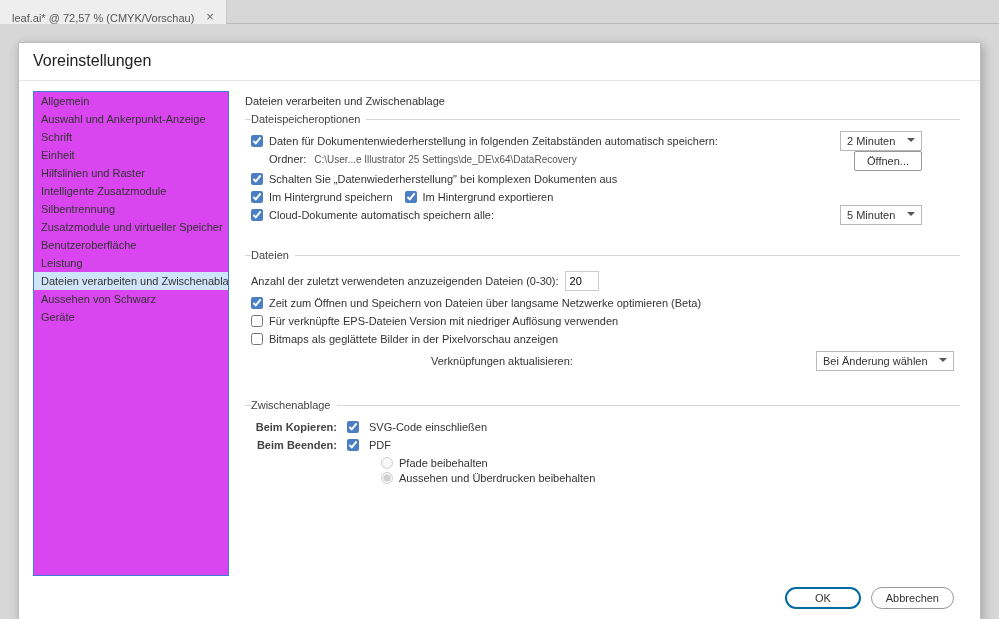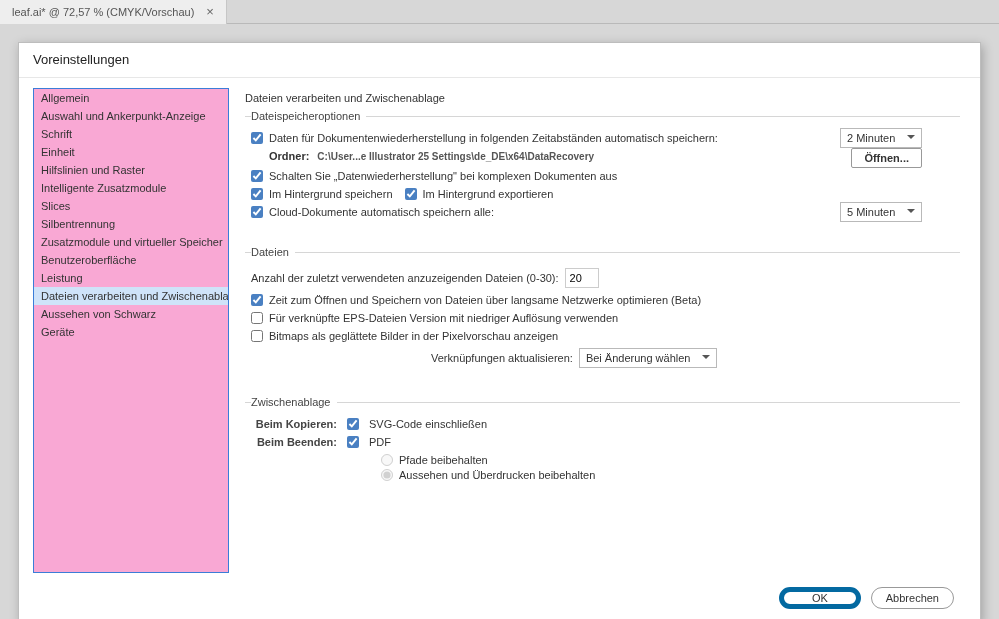--- a/index.html
+++ b/index.html
@@ -18,21 +18,21 @@
     height: 24px;
     display: flex;
     align-items: center;
     border-bottom: 1px solid #b9b9b9;
   }
   .tab {
     background: #eeeeee;
     height: 24px;
     padding: 0 12px;
     display: flex;
-    align-items: center;
+    align-items: flex-end;
     gap: 12px;
     border-right: 1px solid #c6c6c6;
     font-size: 11px;
     color: #555;
   }
   .tab .close {
     font-size: 13px;
     color: #666;
   }
 
@@ -40,35 +40,35 @@
     position: relative;
     margin: 18px 18px 0 18px;
     background: #fff;
     border: 1px solid #bdbdbd;
     box-shadow: 2px 3px 10px rgba(0,0,0,0.25);
     height: 580px;
   }
 
   .dlg-title {
     padding: 9px 14px 10px 14px;
-    font-size: 13px;
+    font-size: 16px;
     color: #222;
     border-bottom: 1px solid #e7e7e7;
   }
 
   .dlg-body {
     display: flex;
     padding: 10px 14px 0 14px;
     height: 495px;
   }
 
   .sidebar {
     width: 196px;
     border: 1px solid #3b7dd8;
-    background: #f9a8d4;
+    background: #d946ef;
     margin-right: 6px;
     overflow: hidden;
   }
   .side-item {
     padding: 1px 7px 1px 7px;
     line-height: 16px;
     cursor: default;
     color: #333;
     white-space: nowrap;
   }
@@ -164,21 +164,21 @@
     right: 32px;
   }
 
   .btnbar {
     position: absolute;
     bottom: 12px;
     right: 26px;
     display: flex;
     gap: 10px;
   }
-  .btn.primary { border: 5px solid #0369a1; font-weight: 500; padding: 0 28px; }
+  .btn.primary { border: 2px solid #0369a1; font-weight: 500; padding: 0 28px; }
 
   .gray-text { color: #aaa; }
 
   .folder-line { display:flex; align-items:center; gap:8px; margin: 4px 0 6px 18px;}
   .folder-path { font-size: 10px; color: #555;}
 
   .indent-radios { margin-left: 48px; }
   .indent-radios .row { margin-bottom: 3px; }
 
   .kv-row {
@@ -209,21 +209,20 @@
 
   <div class="dlg-body">
 
     <div class="sidebar">
       <div class="side-item">Allgemein</div>
       <div class="side-item">Auswahl und Ankerpunkt-Anzeige</div>
       <div class="side-item">Schrift</div>
       <div class="side-item">Einheit</div>
       <div class="side-item">Hilfslinien und Raster</div>
       <div class="side-item">Intelligente Zusatzmodule</div>
-      <div class="side-item">Slices</div>
       <div class="side-item">Silbentrennung</div>
       <div class="side-item">Zusatzmodule und virtueller Speicher</div>
       <div class="side-item">Benutzeroberfläche</div>
       <div class="side-item">Leistung</div>
       <div class="side-item selected">Dateien verarbeiten und Zwischenablage</div>
       <div class="side-item">Aussehen von Schwarz</div>
       <div class="side-item">Geräte</div>
     </div>
 
     <div class="content">
@@ -234,21 +233,21 @@
 
         <div class="row" style="position:relative;">
           <input type="checkbox" class="chk" checked="" style="">
           <label>Daten für Dokumentenwiederherstellung in folgenden Zeitabständen automatisch speichern:</label>
           <div class="select right-block" style="width:82px;">
             <span>2 Minuten</span>
             <span class="caret"></span>
           </div>
         </div>
 
-        <div class="folder-line" style="position:relative; margin-bottom:8px;font-weight:bold;">
+        <div class="folder-line" style="position:relative; margin-bottom:8px;">
           <span>Ordner:</span>
           <span class="folder-path">C:\User...e Illustrator 25 Settings\de_DE\x64\DataRecovery</span>
           <div class="btn rect right-block" style="top:-2px;">
             <span>Öffnen...</span>
           </div>
         </div>
 
         <div class="row">
           <input type="checkbox" class="chk" checked="" style="">
           <label>Schalten Sie „Datenwiederherstellung" bei komplexen Dokumenten aus</label>
@@ -285,21 +284,21 @@
         </div>
         <div class="row">
           <input type="checkbox" class="chk" style="">
           <label>Für verknüpfte EPS-Dateien Version mit niedriger Auflösung verwenden</label>
         </div>
         <div class="row">
           <input type="checkbox" class="chk" style="">
           <label>Bitmaps als geglättete Bilder in der Pixelvorschau anzeigen</label>
         </div>
 
-        <div class="row" style="justify-content:flex-start; padding-left:180px; margin-top:4px;">
+        <div class="row" style="justify-content:space-between; padding-left:180px; margin-top:4px;">
           <label>Verknüpfungen aktualisieren:</label>
           <div class="select" style="min-width:138px;">
             <span>Bei Änderung wählen</span>
             <span class="caret"></span>
           </div>
         </div>
       </fieldset>
 
       <fieldset>
         <legend>Zwischenablage</legend>

